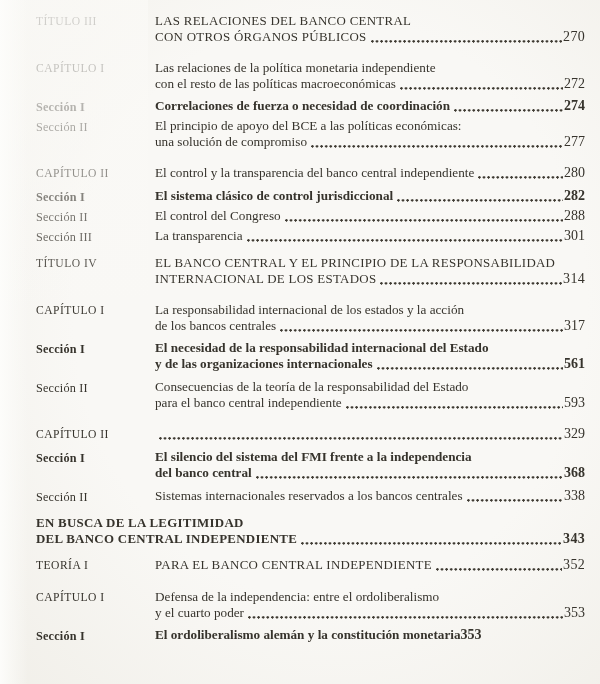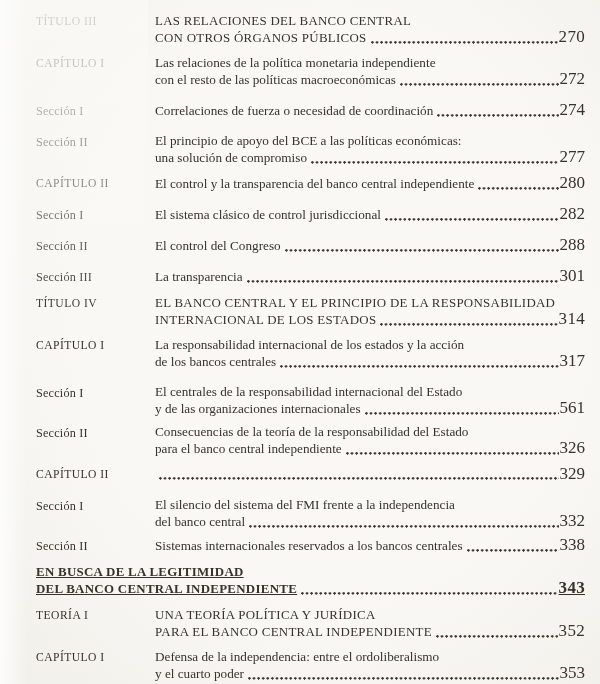--- a/index.html
+++ b/index.html
@@ -36,28 +36,28 @@
       rgba(250,249,246,0.82) 0%,
       rgba(250,249,246,0.68) 30%,
       rgba(250,249,246,0.40) 62%,
       rgba(250,249,246,0) 100%);
     pointer-events: none; z-index: 5;
   }
   .rows { position: relative; }
   .row {
     display: flex;
     align-items: flex-start;
-    margin-top: 14px;
+    margin-top: 3px;
   }
   .row.titulo, .row.parte { margin-top: 10px; }
-  .row.capitulo { margin-top: 9px; }
+  .row.capitulo { margin-top: 15px; }
   .rows .row:first-child { margin-top: 0; }
   .row.multi + .row.seccion { margin-top: 7px; }
   .row.titulo + .row.seccion,
-  .row.capitulo + .row.seccion { margin-top: 14px; }
+  .row.capitulo + .row.seccion { margin-top: 6px; font-weight: bold; }
 
   .label {
     flex: 0 0 119px;
     width: 119px;
     font-size: 11.6px;
     letter-spacing: 0.45px;
     line-height: 16px;
     padding-top: 1px;
     white-space: nowrap;
   }
@@ -67,38 +67,38 @@
   .entry {
     flex: 1 1 auto;
     min-width: 0;
     font-size: 13.2px;
     line-height: 16px;
   }
   .row.titulo .entry, .row.parte .entry {
     font-size: 12.9px;
     letter-spacing: 0.3px;
   }
-  .row.parte .entry { font-weight: bold; text-decoration: underline; }
+  .row.parte .entry { font-weight: bold; }
 
   .line { white-space: nowrap; }
   .line.last { display: flex; align-items: baseline; }
   .line .text { white-space: nowrap; }
   .leader {
     flex: 1 1 auto;
     min-width: 14px;
     height: 3px;
     align-self: flex-end;
     margin: 0 1px 2px 4px;
     background-image: radial-gradient(circle at 1.4px 1.4px, #3e3a32 1.05px, rgba(0,0,0,0) 1.45px);
     background-size: 4.6px 3px;
     background-repeat: repeat-x;
     background-position: left bottom;
   }
   .page-num {
-    font-size: 17px;
+    font-size: 14px;
     white-space: nowrap;
   }
 </style>
 </head>
 <body>
 
 <div class="page">
   <div class="rows">
       <div class="row titulo multi">
     <div class="label">TÍTULO III</div>
@@ -201,56 +201,56 @@
           <div class="line last">
             <span class="text">de los bancos centrales</span>
             <span class="leader"></span>
             <span class="page-num">317</span>
           </div>
         </div>
   </div>
       <div class="row seccion multi">
     <div class="label">Sección I</div>
     <div class="entry">
-          <div class="line">El centrales de la responsabilidad internacional del Estado</div>
+          <div class="line">El necesidad de la responsabilidad internacional del Estado</div>
           <div class="line last">
             <span class="text">y de las organizaciones internacionales</span>
             <span class="leader"></span>
             <span class="page-num">561</span>
           </div>
         </div>
   </div>
       <div class="row seccion multi">
     <div class="label">Sección II</div>
     <div class="entry">
           <div class="line">Consecuencias de la teoría de la responsabilidad del Estado</div>
           <div class="line last">
             <span class="text">para el banco central independiente</span>
             <span class="leader"></span>
-            <span class="page-num">326</span>
+            <span class="page-num">593</span>
           </div>
         </div>
   </div>
       <div class="row capitulo">
     <div class="label">CAPÍTULO II</div>
     <div class="entry">
           <div class="line last">
             <span class="leader"></span>
             <span class="page-num">329</span>
           </div>
         </div>
   </div>
       <div class="row seccion multi">
     <div class="label">Sección I</div>
     <div class="entry">
           <div class="line">El silencio del sistema del FMI frente a la independencia</div>
           <div class="line last">
             <span class="text">del banco central</span>
             <span class="leader"></span>
-            <span class="page-num">332</span>
+            <span class="page-num">368</span>
           </div>
         </div>
   </div>
       <div class="row seccion">
     <div class="label">Sección II</div>
     <div class="entry">
           <div class="line last">
             <span class="text">Sistemas internacionales reservados a los bancos centrales</span>
             <span class="leader"></span>
             <span class="page-num">338</span>
@@ -263,21 +263,20 @@
           <div class="line last">
             <span class="text">DEL BANCO CENTRAL INDEPENDIENTE</span>
             <span class="leader"></span>
             <span class="page-num">343</span>
           </div>
         </div>
   </div>
       <div class="row titulo multi">
     <div class="label">TEORÍA I</div>
     <div class="entry">
-          <div class="line">UNA TEORÍA POLÍTICA Y JURÍDICA</div>
           <div class="line last">
             <span class="text">PARA EL BANCO CENTRAL INDEPENDIENTE</span>
             <span class="leader"></span>
             <span class="page-num">352</span>
           </div>
         </div>
   </div>
       <div class="row capitulo multi">
     <div class="label">CAPÍTULO I</div>
     <div class="entry">

